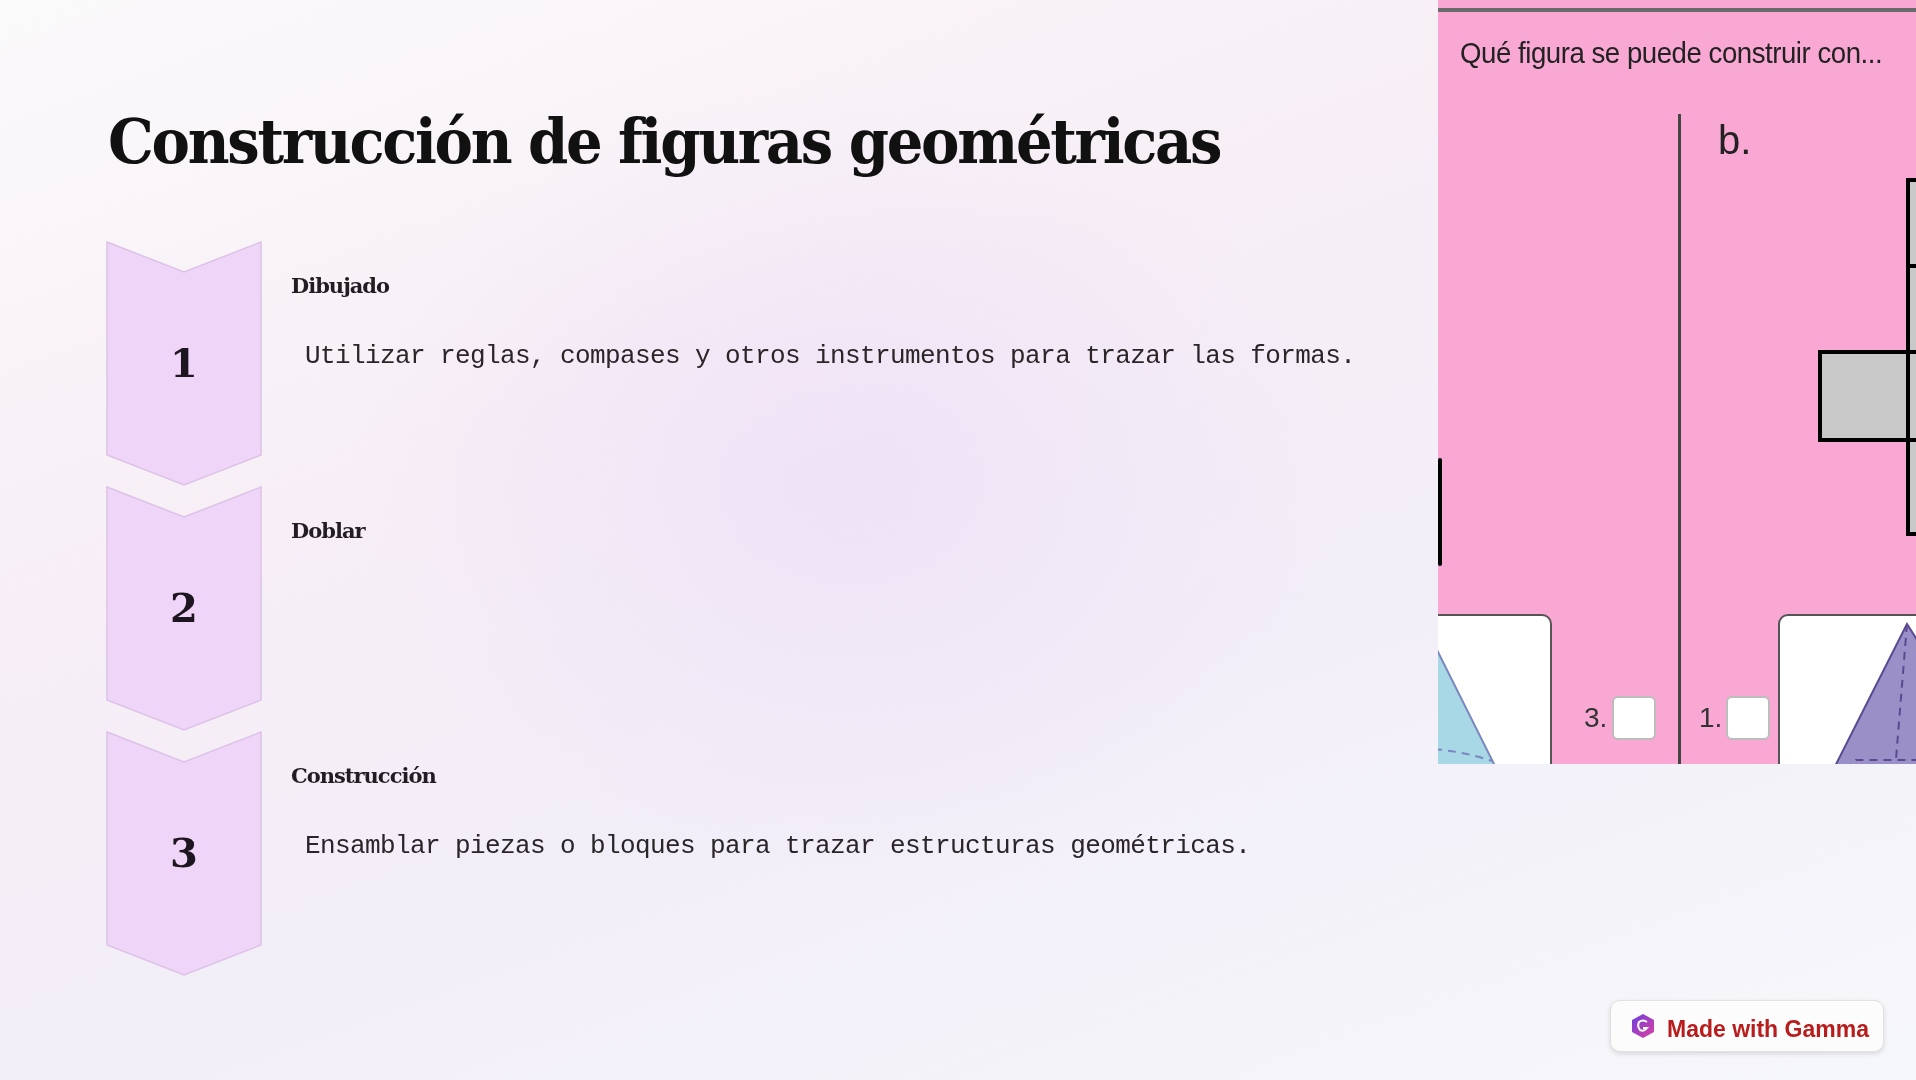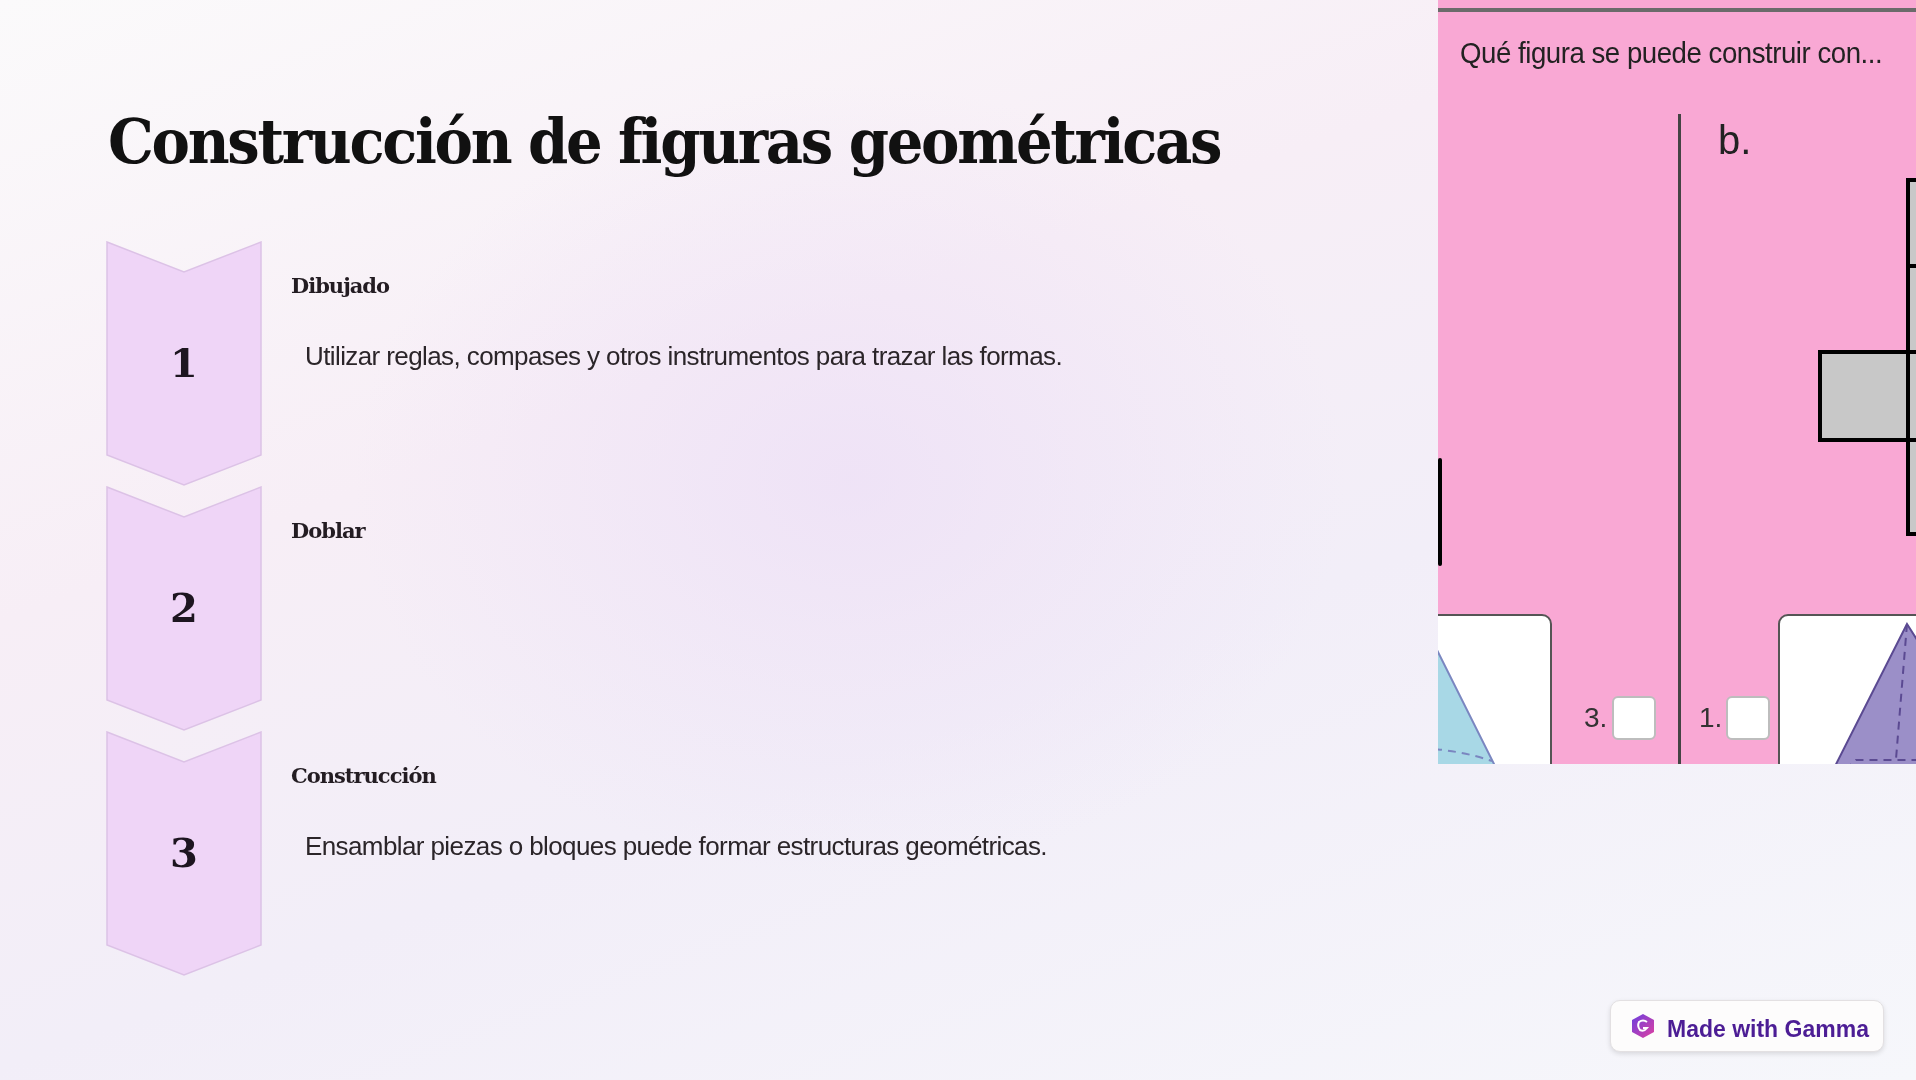--- a/index.html
+++ b/index.html
@@ -26,21 +26,21 @@
     position:absolute; left:0; top:98px; width:156px; text-align:center;
     font-family: "DejaVu Serif", serif; font-weight:bold; font-size:40px; color:#1d1520;
   }
   .step-head {
     position:absolute; left:185px; top:32px; margin:0;
     font-family: "DejaVu Serif", serif; font-weight:bold; font-size:21px;
     letter-spacing:-1px; color:#231c22; white-space:nowrap;
   }
   .step-desc {
     position:absolute; left:199px; top:100px; margin:0;
-    font-family: Liberation Sans, sans-serif; font-size:26px;
+    font-family: Liberation Mono, monospace; font-size:26px;
     letter-spacing:-0.6px; color:#2b2529; white-space:nowrap;
   }
   .panel {
     position:absolute; left:1438px; top:0; width:478px; height:764px;
     background:#f9a8d4; overflow:hidden;
   }
   .panel-border-top { position:absolute; left:0; top:8px; width:478px; height:4px; background:#6b6b6b; }
   .panel-border-bottom { position:absolute; left:0; top:1033px; width:478px; height:4px; background:#6b6b6b; }
   .question {
     position:absolute; left:22px; top:36px; font-size:30px; color:#222;
@@ -55,21 +55,21 @@
   .num-label { position:absolute; font-size:28px; color:#333; }
   .check {
     position:absolute; width:40px; height:40px; border:2px solid #bdbdbd; border-radius:6px; background:#fff;
   }
   .badge {
     position:absolute; left:1610px; top:1000px; width:274px; height:52px;
     background:#fdfcfc; border:1px solid #e3e0e2; border-radius:10px;
     box-shadow:0 2px 5px rgba(0,0,0,0.12);
     display:flex; align-items:center; gap:12px; padding-left:20px; box-sizing:border-box;
   }
-  .badge-text { font-size:23px; font-weight:bold; color:#4c1d95;margin-top:6px; }
+  .badge-text { font-size:23px; font-weight:bold; color:#b91c1c;margin-top:6px; }
 </style>
 </head>
 <body>
 
 <div class="glow"></div>
 
 <h1 class="title">Construcción de figuras geométricas</h1>
 
 <div class="step" style="top:241px;">
   <div class="chev">
@@ -93,21 +93,21 @@
 </div>
 
 <div class="step" style="top:731px;">
   <div class="chev">
     <svg width="156" height="246" viewBox="0 0 156 246">
       <polygon points="1,1 78,31 155,1 155,214 78,244 1,214" fill="#efd5f7" stroke="#dcc2e6" stroke-width="1.5"></polygon>
     </svg>
   </div>
   <div class="step-num">3</div>
   <h3 class="step-head">Construcción</h3>
-  <p class="step-desc">Ensamblar piezas o bloques puede formar estructuras geométricas.</p>
+  <p class="step-desc">Ensamblar piezas o bloques para trazar estructuras geométricas.</p>
 </div>
 
 <div class="panel">
   <div class="panel-border-top"></div>
   <div class="question">Qué figura se puede construir con...</div>
   <div class="divider"></div>
   <div class="b-label">b.</div>
   <div class="left-bar"></div>
 
   <svg style="position:absolute; left:380px; top:178px;" width="98" height="360">

